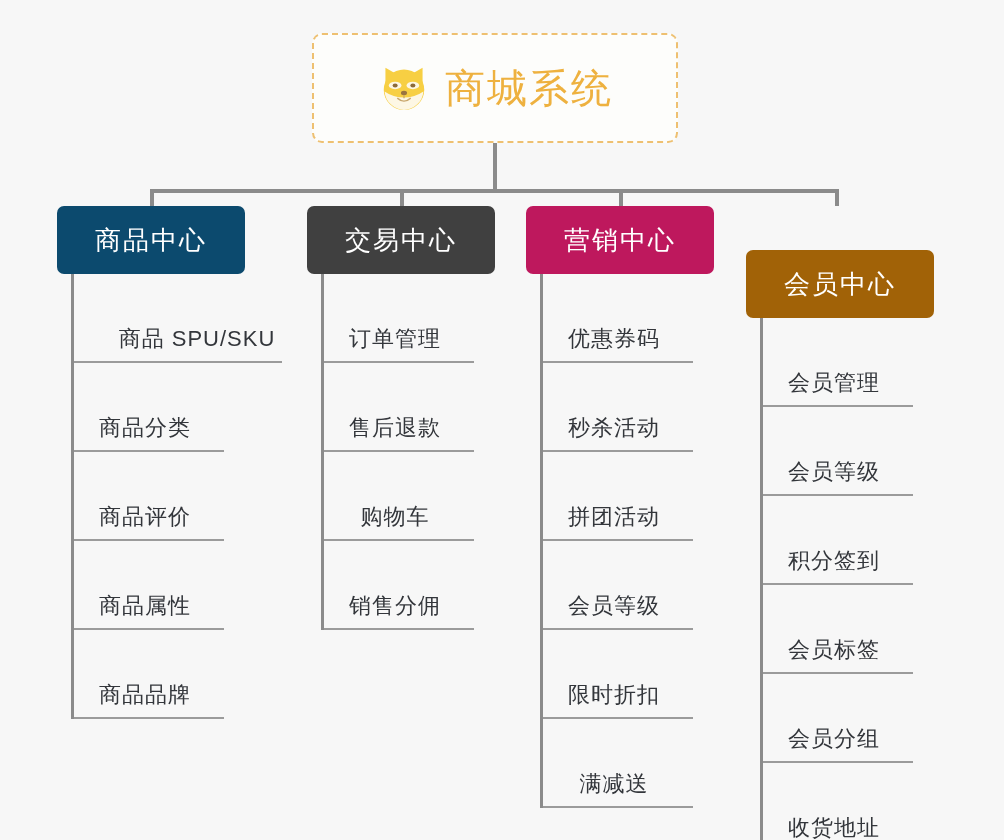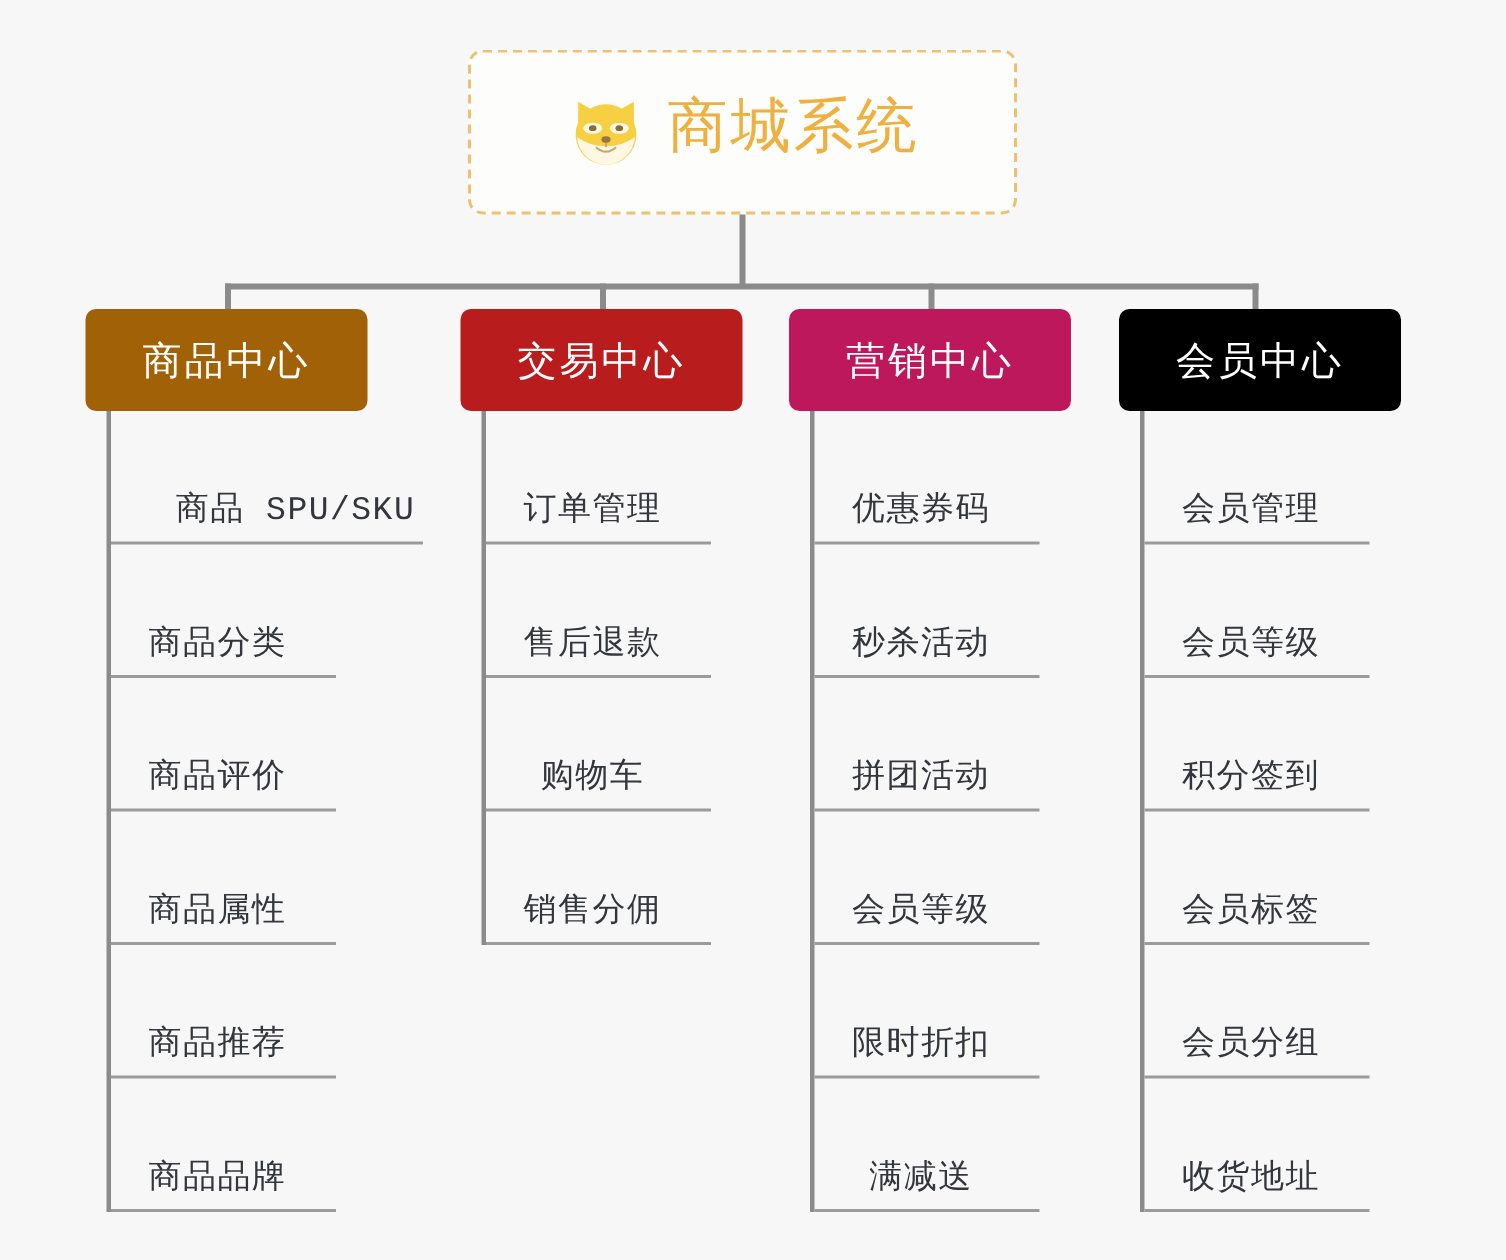--- a/index.html
+++ b/index.html
@@ -10,21 +10,20 @@
     width: 1004px;
     height: 840px;
     background: #f7f7f7;
     font-family: "Liberation Sans", "DejaVu Sans", sans-serif;
     overflow: hidden;
   }
   #canvas {
     position: relative;
     width: 1004px;
     height: 616px;
-    font-family: Liberation Mono, monospace;
   }
 
   
   .root-node {
     position: absolute;
     left: 312px;
     top: 33px;
     width: 366px;
     height: 110px;
     box-sizing: border-box;
@@ -149,47 +148,44 @@
   </div>
 
   <div class="conn conn-v-root" style="background: rgb(139, 139, 139);"></div>
   <div class="conn conn-bus" style="background: rgb(139, 139, 139);"></div>
   <div class="conn conn-drop" style="left: 150px; background: rgb(139, 139, 139);"></div>
   <div class="conn conn-drop" style="left: 400px; background: rgb(139, 139, 139);"></div>
   <div class="conn conn-drop" style="left: 619px; background: rgb(139, 139, 139);"></div>
   <div class="conn conn-drop" style="left: 835px; background: rgb(139, 139, 139);"></div>
 
   <div class="column" style="left:57px;">
-    <div class="cat-header" style="background: #a16207;">
+    <div class="cat-header" style="background: #0c4a6e;">
       <span>商品中心</span>
     </div>
     <div class="leaf-list">
       <div class="leaf-item wide">
         <span class="leaf-label">商品 SPU/SKU</span>
       </div>
       <div class="leaf-item narrow">
         <span class="leaf-label">商品分类</span>
       </div>
       <div class="leaf-item narrow">
         <span class="leaf-label">商品评价</span>
       </div>
       <div class="leaf-item narrow">
         <span class="leaf-label">商品属性</span>
       </div>
       <div class="leaf-item narrow">
-        <span class="leaf-label">商品推荐</span>
-      </div>
-      <div class="leaf-item narrow">
         <span class="leaf-label">商品品牌</span>
       </div>
     </div>
   </div>
 
   <div class="column" style="left:307px;">
-    <div class="cat-header" style="background: #b91c1c;">
+    <div class="cat-header" style="background: #404040;">
       <span>交易中心</span>
     </div>
     <div class="leaf-list">
       <div class="leaf-item narrow">
         <span class="leaf-label">订单管理</span>
       </div>
       <div class="leaf-item narrow">
         <span class="leaf-label">售后退款</span>
       </div>
       <div class="leaf-item narrow">
@@ -221,21 +217,21 @@
       <div class="leaf-item narrow">
         <span class="leaf-label">限时折扣</span>
       </div>
       <div class="leaf-item narrow">
         <span class="leaf-label">满减送</span>
       </div>
     </div>
   </div>
 
   <div class="column" style="left:746px;">
-    <div class="cat-header" style="background: #000000;">
+    <div class="cat-header" style="background: #a16207; margin-top: 44px;">
       <span>会员中心</span>
     </div>
     <div class="leaf-list">
       <div class="leaf-item narrow">
         <span class="leaf-label">会员管理</span>
       </div>
       <div class="leaf-item narrow">
         <span class="leaf-label">会员等级</span>
       </div>
       <div class="leaf-item narrow">

